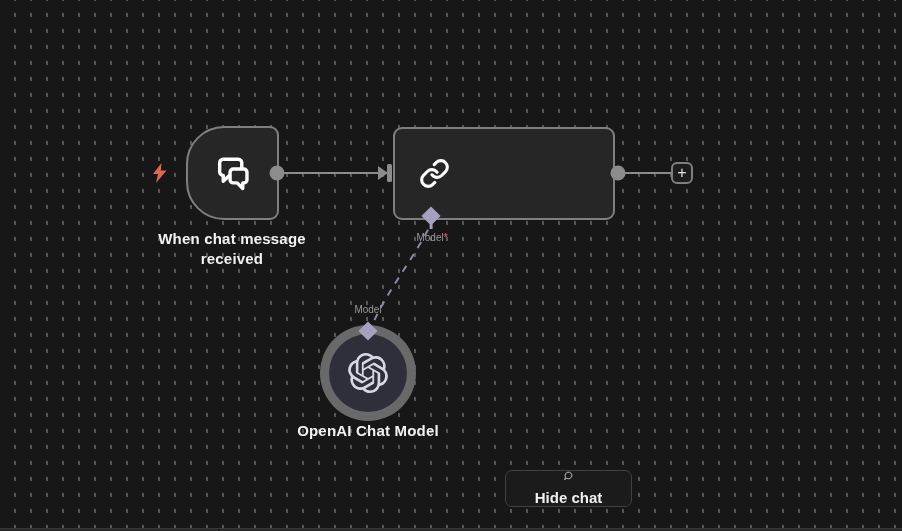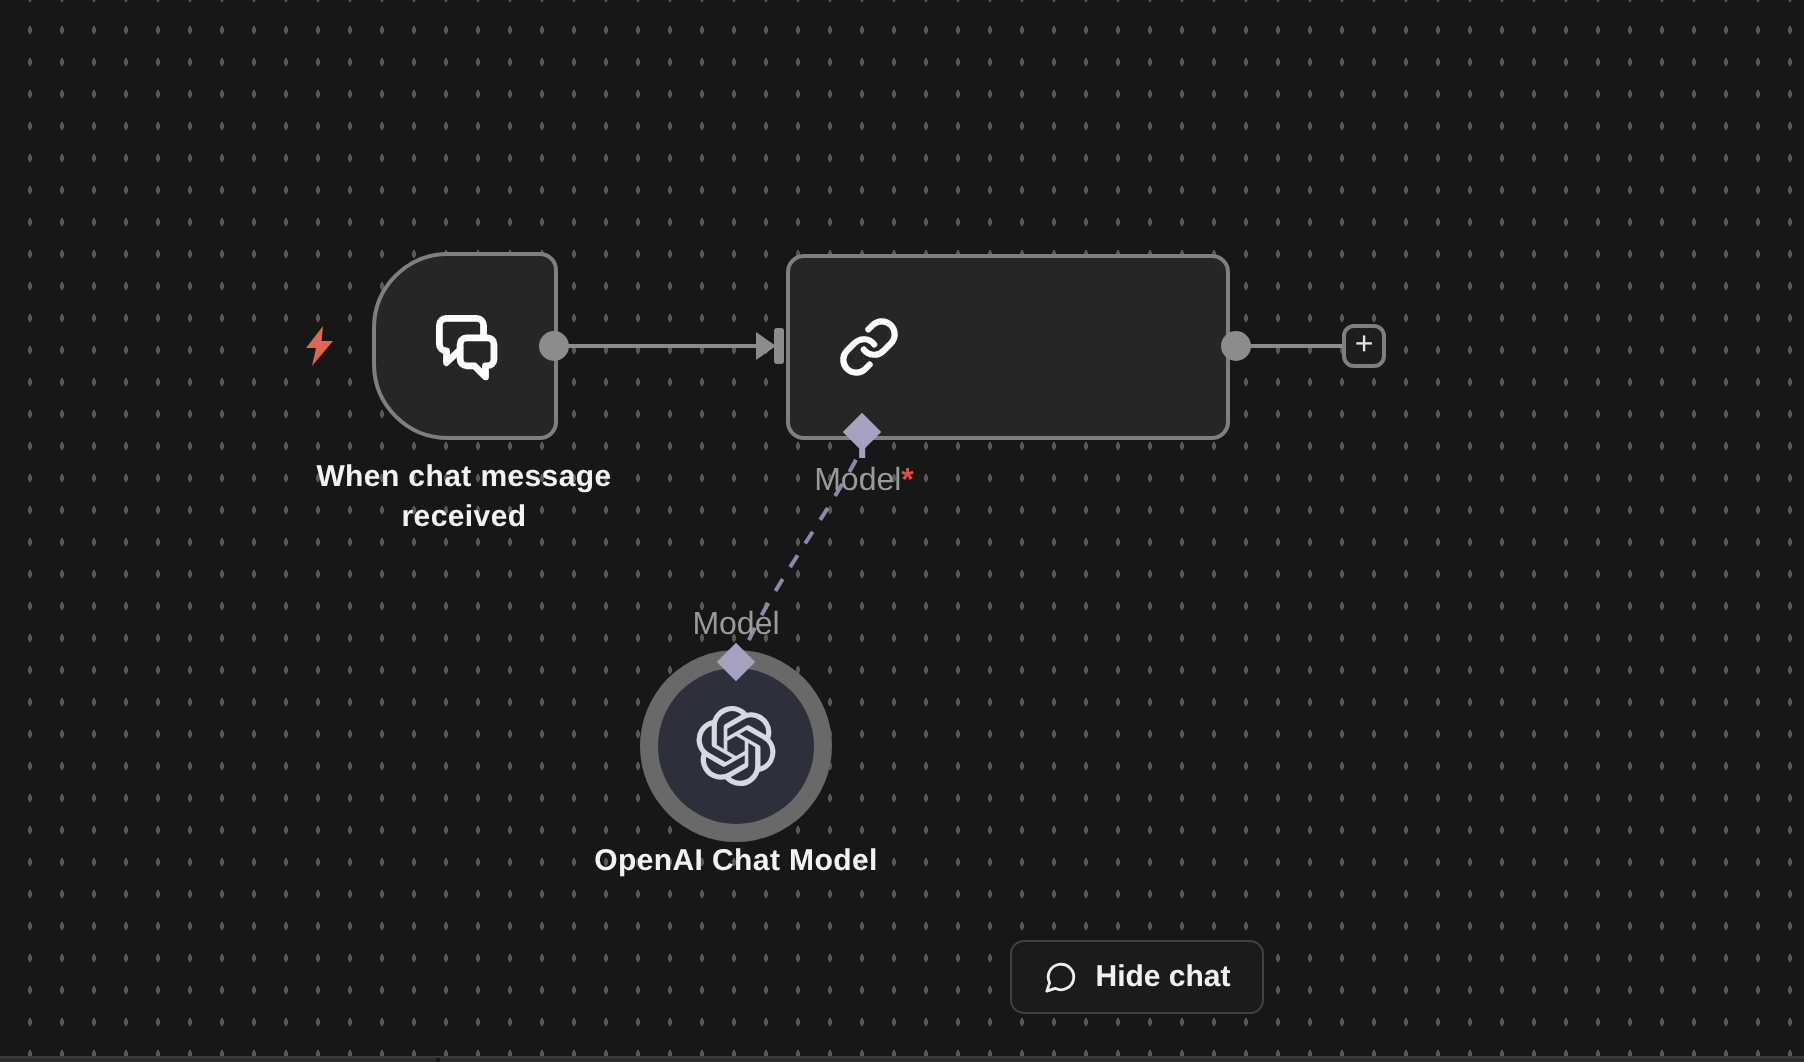--- a/index.html
+++ b/index.html
@@ -60,21 +60,21 @@
   .node-label {
     position: absolute; z-index: 2;
     color: #f2f2f2; font-size: 15px; font-weight: 700;
     text-align: center; line-height: 20px; letter-spacing: .2px;
   }
   .label-trigger { left: 142px; top: 229px; width: 180px; }
   .label-openai  { left: 268px; top: 421px; width: 200px; }
 
   .port-label {
     position: absolute; z-index: 4;
-    color: #9a9a9a; font-size: 16px; font-weight: 400;
+    color: #9a9a9a; font-size: 10px; font-weight: 400;
     text-align: center;
   }
   .label-model-required { left: 396px; top: 232px; width: 72px; }
   .label-model-required .req { color: #e0503c; font-weight: 700; }
   .label-model-out { left: 332px; top: 304px; width: 72px; }
 
   .bolt {
     position: absolute; left: 150px; top: 162px; width: 19px; height: 22px; z-index: 2;
   }
 
@@ -83,21 +83,21 @@
     border: 2px solid #7f7f7f; border-radius: 6px; background: #1d1d1d;
     color: #e3e3e3; font-size: 16px; line-height: 17px; font-weight: 400;
     text-align: center; z-index: 2; cursor: pointer;
   }
 
   .hide-chat-btn {
     position: absolute; left: 505px; top: 470px; width: 127px; height: 37px;
     background: #1b1b1b; border: 1px solid #414141; border-radius: 7px;
     display: flex; align-items: center; justify-content: center; gap: 9px;
     color: #f0f0f0; font-size: 15px; font-weight: 700;
-    z-index: 2; cursor: pointer;
+    z-index: 2; cursor: pointer; flex-direction: column;
   }
 
   .bottom-bar {
     position: absolute; left: 0; bottom: 0; width: 902px; height: 3px;
     background: #2a2a2a; border-top: 1px solid #3a3a3a; z-index: 5;
   }
   .bottom-bar-divider {
     position: absolute; left: 218px; top: 0; width: 2px; height: 3px; background: #151515;
   }
 </style>

